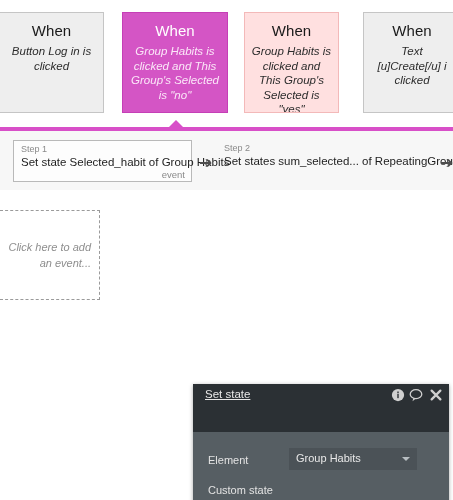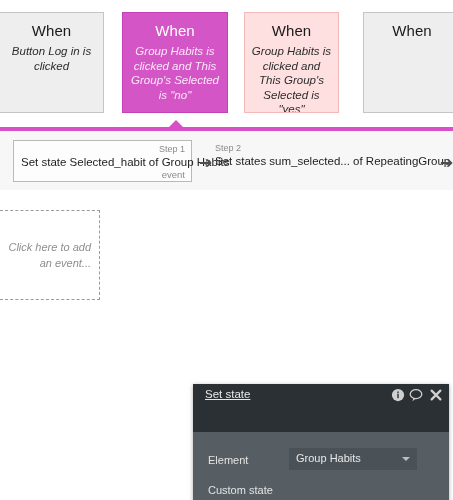--- a/index.html
+++ b/index.html
@@ -96,21 +96,20 @@
     background: #f7f7f7;
   }
   #step-1-box {
     position: absolute;
     left: 13px; top: 9px;
     width: 179px; height: 42px;
     box-sizing: border-box;
     background: #fdfdfd;
     border: 1px solid #b9b9b9;
     padding: 3px 6px 0 7px;
-    text-align: right;
   }
   .step-label {
     font-size: 9px;
     color: #8a8a8a;
     line-height: 11px;
   }
   .step-title {
     font-size: 11.5px;
     color: #1d1d1d;
     line-height: 14px;
@@ -125,21 +124,21 @@
   .step-arrow {
     position: absolute;
     font-size: 16px;
     color: #4d4d4d;
     line-height: 16px;
   }
   #arrow-1 { left: 199px; top: 24px; }
   #arrow-2 { left: 440px; top: 24px; }
   #step-2-block {
     position: absolute;
-    left: 215px; top: 12px;
+    left: 224px; top: 12px;
     width: 220px;
   }
   #step-2-block .step-title { white-space: nowrap; }
 
   
   #lower-canvas {
     position: absolute;
     left: 0; top: 190px;
     width: 453px;
     height: 310px;
@@ -254,20 +253,21 @@
     <div class="when-desc">Group Habits is clicked and This Group's Selected is "no"</div>
   </div>
 
   <div class="event-card card-soft" id="card-3">
     <div class="when-title">When</div>
     <div class="when-desc">Group Habits is clicked and This Group's Selected is "yes"</div>
   </div>
 
   <div class="event-card card-plain" id="card-4">
     <div class="when-title">When</div>
+    <div class="when-desc">Text [u]Create[/u] i clicked</div>
   </div>
 
 </div>
 
 <div id="wf-divider"></div>
 <div id="wf-pointer"></div>
 
 <div id="steps-row">
 
   <div id="step-1-box">

